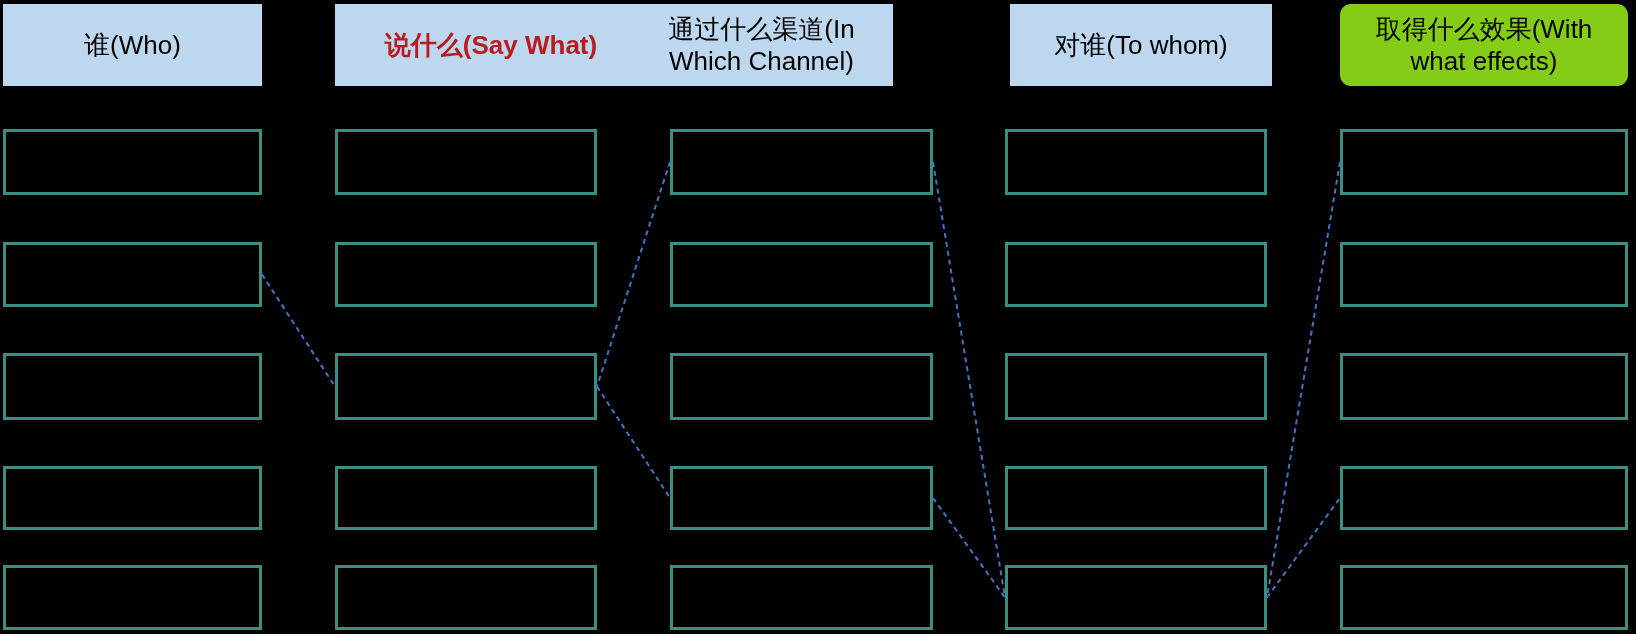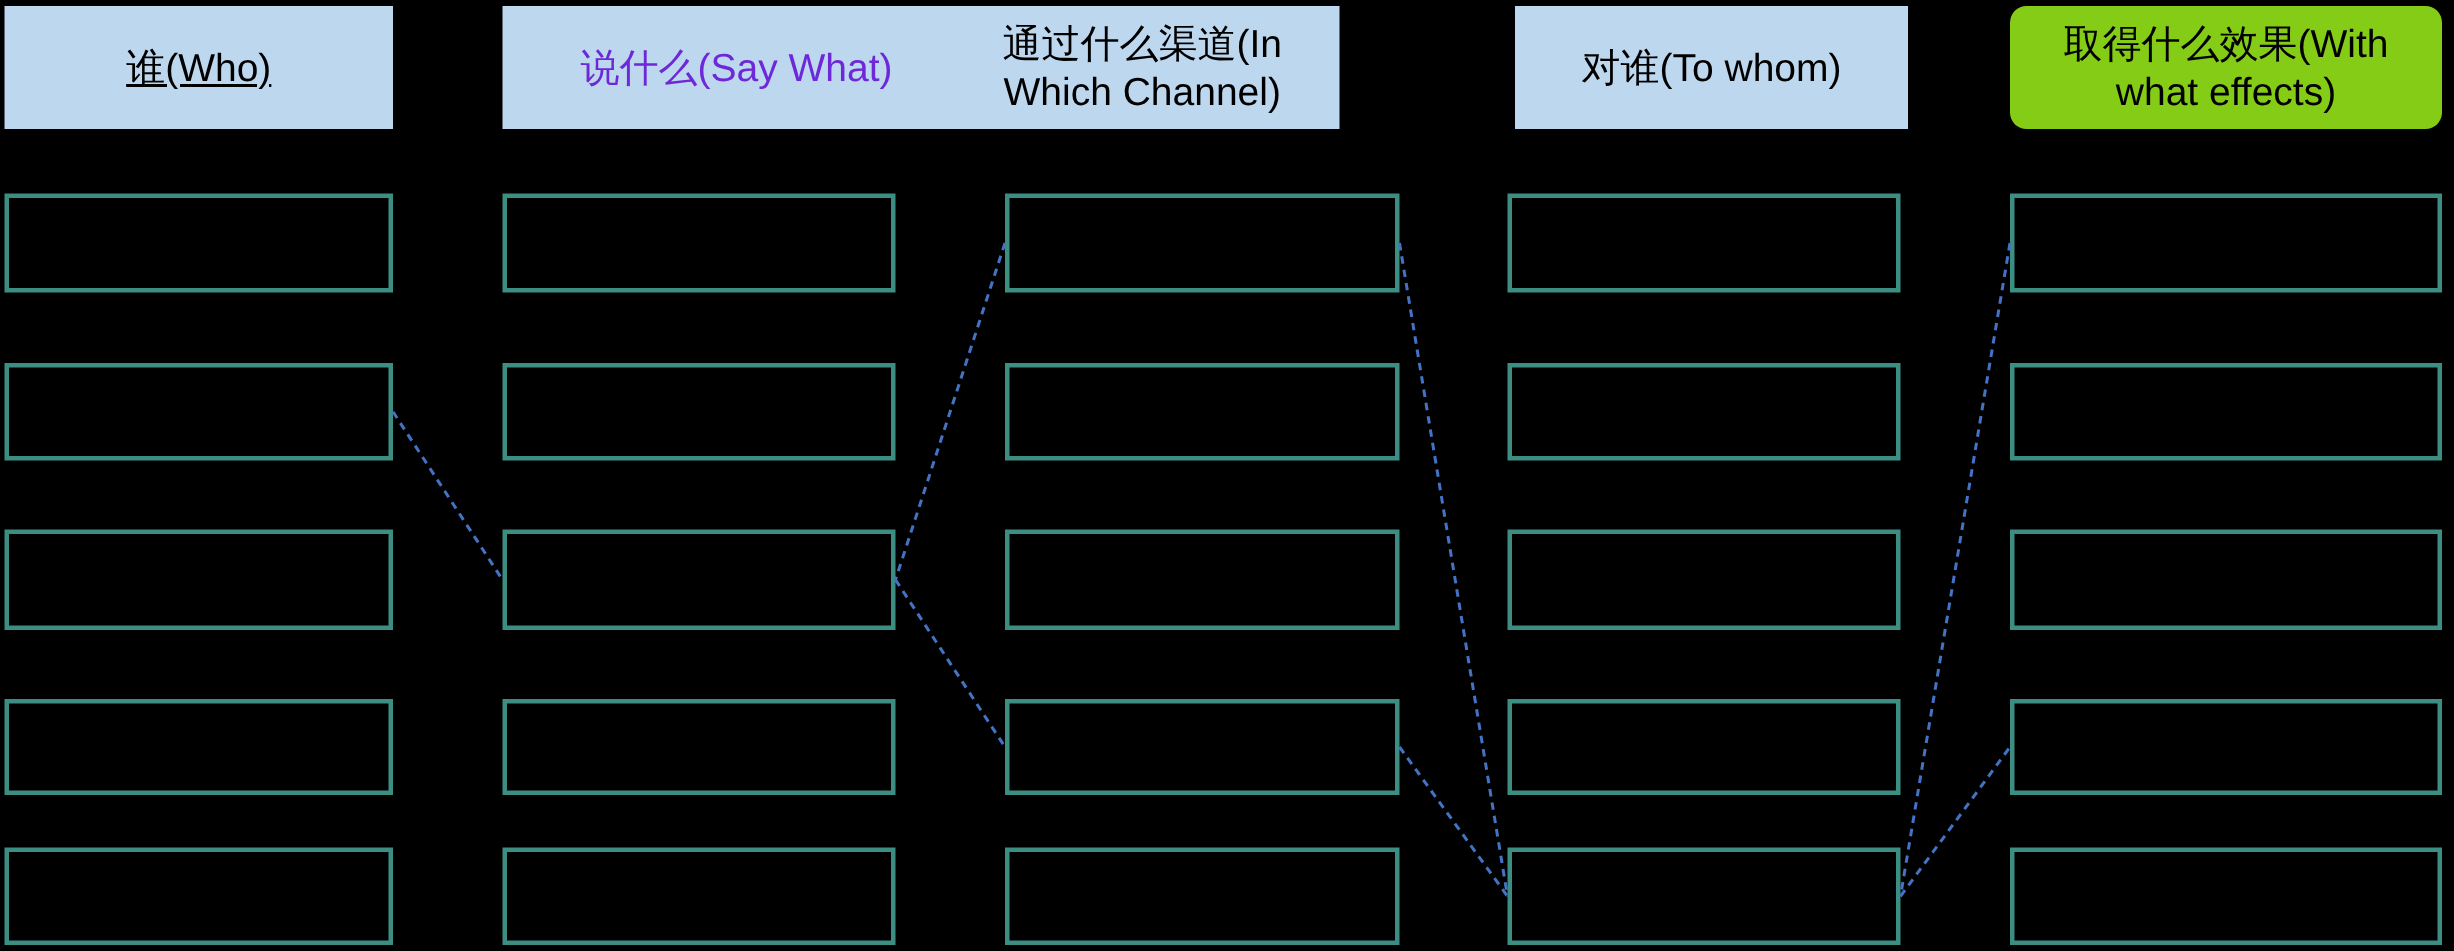--- a/index.html
+++ b/index.html
@@ -36,23 +36,23 @@
     stroke:#4472C4;
     stroke-width:2;
     stroke-dasharray:5 4;
   }
 </style>
 </head>
 <body>
 
 <div id="canvas" style="background: rgb(0, 0, 0);">
 
-  <div class="hdr" style="left: 3px; width: 259px; background: rgb(189, 215, 238); color: rgb(0, 0, 0); text-decoration: underline;">谁(Who)</div>
+  <div class="hdr" style="left: 3px; width: 259px; background: rgb(189, 215, 238); color: rgb(0, 0, 0);">谁(Who)</div>
 
-  <div class="hdr" style="left: 335px; width: 312px; background: rgb(189, 215, 238); color: #6d28d9;">说什么(Say What)</div>
+  <div class="hdr" style="left: 335px; width: 312px; background: rgb(189, 215, 238); color: #b91c1c; font-weight: bold;">说什么(Say What)</div>
 
   <div class="hdr" style="left: 630px; width: 263px; background: rgb(189, 215, 238); color: rgb(0, 0, 0);">通过什么渠道(In Which Channel)</div>
 
   <div class="hdr" style="left: 1010px; width: 262px; background: rgb(189, 215, 238); color: rgb(0, 0, 0);">对谁(To whom)</div>
 
   <div class="hdr" style="left: 1340px; width: 288px; background: #84cc16; color: rgb(0, 0, 0); border-radius: 11px;">取得什么效果(With what effects)</div>
 
   <div id="cells">
       <div class="cell" style="left: 3px; top: 129px; width: 259px; height: 66px; border-color: rgb(60, 142, 130);"></div>
       <div class="cell" style="left: 3px; top: 242px; width: 259px; height: 65px; border-color: rgb(60, 142, 130);"></div>

